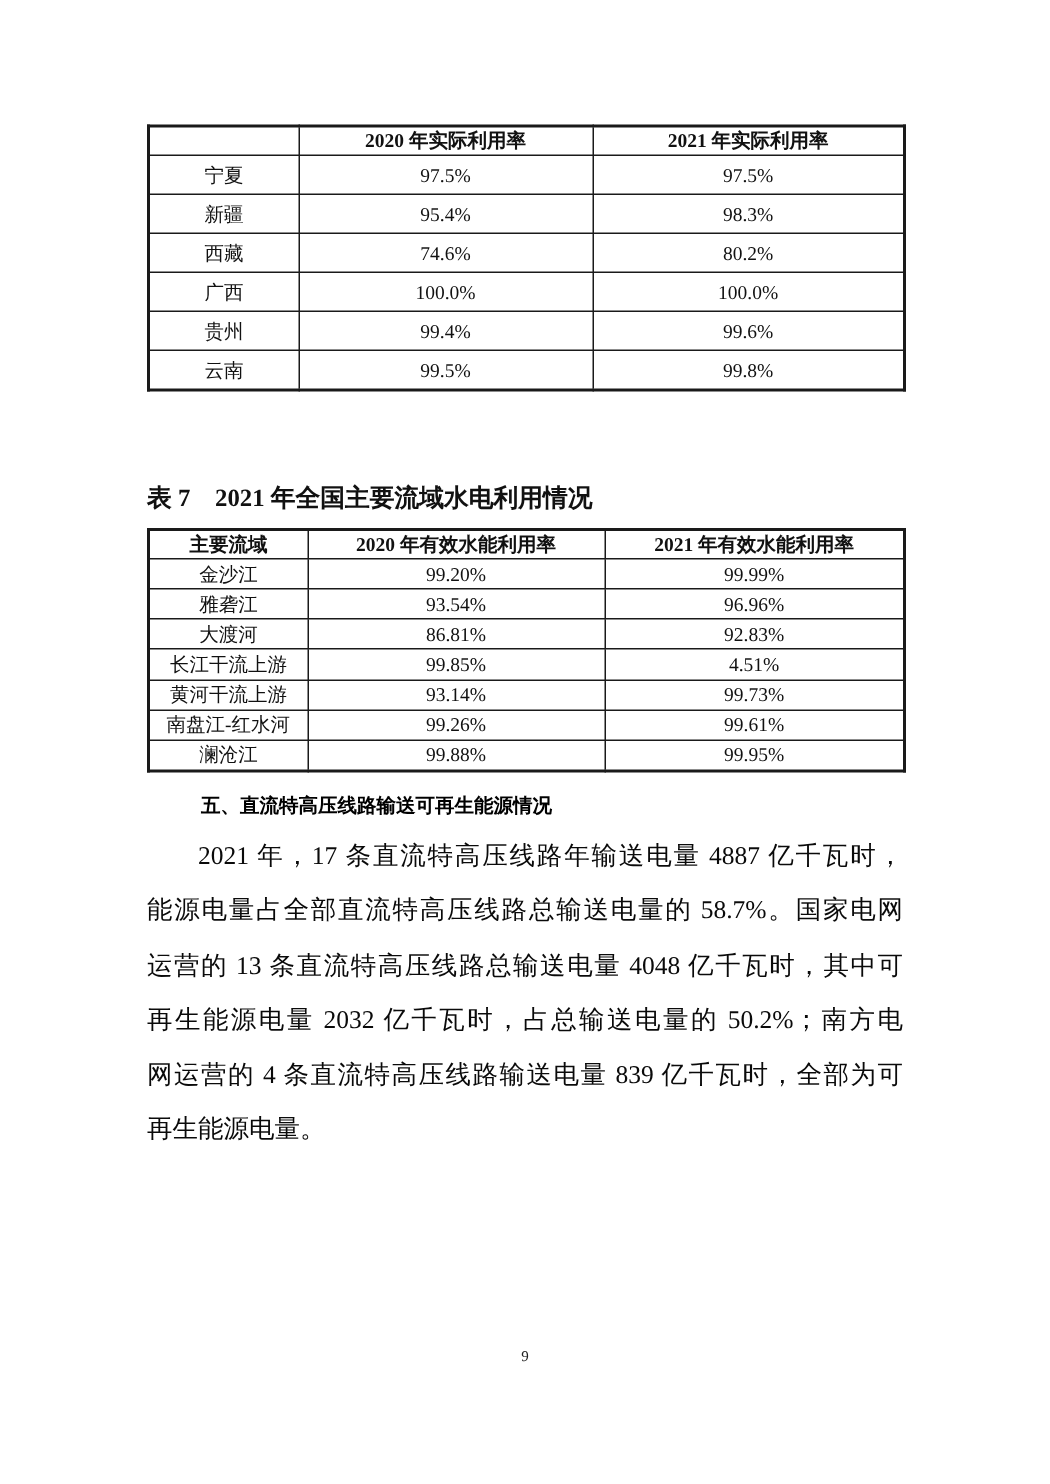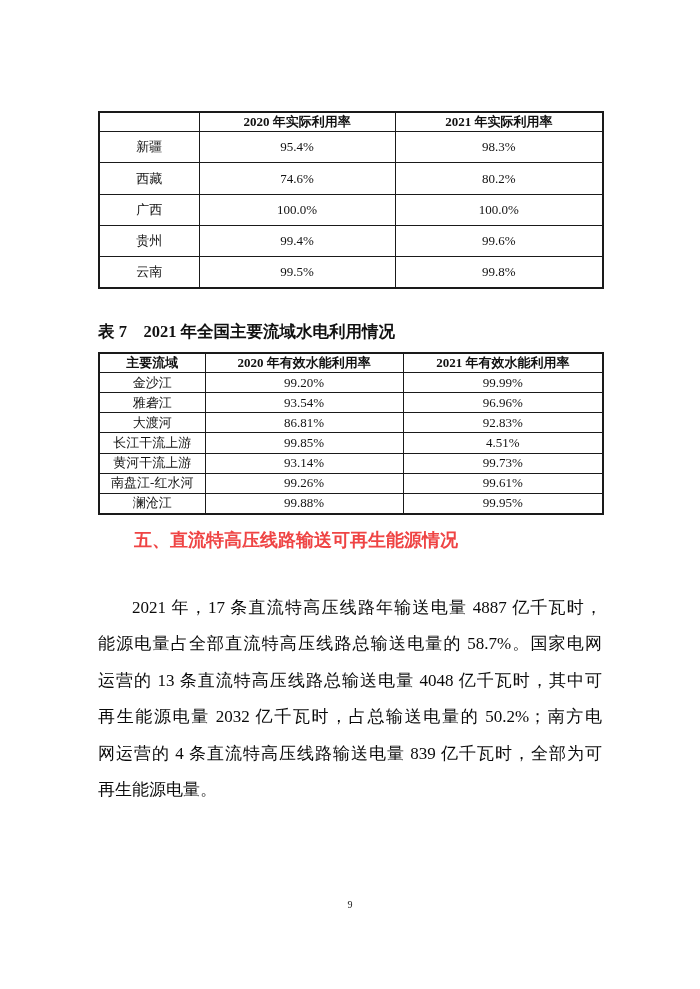--- a/index.html
+++ b/index.html
@@ -33,21 +33,21 @@
     text-align: center;
     vertical-align: middle;
     font-size: 13px;
     padding: 0 2px;
     overflow: hidden;
     white-space: nowrap;
   }
   table.doc-table th {
     font-weight: bold;
   }
-  #table1 { top: 83px;  height: 178px; margin-top: 28px; }
+  #table1 { top: 83px;  height: 178px; }
   #table1 tr { height: 19.7px; }
   #table2 { top: 352px; height: 163px; }
   #table2 tr { height: 18.1px; padding-left: 32px; }
 
   
   .table-title {
     position: absolute;
     top: 321px;
     left: 98px;
     width: 504px;
@@ -61,43 +61,43 @@
   
   .section-heading {
     position: absolute;
     top: 528px;
     left: 98px;
     width: 504px;
     padding-left: 36px;
     box-sizing: border-box;
     font-family: "Liberation Sans", "DejaVu Sans", sans-serif;
     font-weight: bold;
-    font-size: 18px;
-    color: #ef4444;
+    font-size: 13px;
+    color: #000000;
     margin: 0;
   }
 
   
   .paragraph {
     position: absolute;
     top: 553px;
     left: 98px;
     width: 504px;
     font-size: 17px;
     line-height: 36.4px;
     color: #0a0a0a;
   }
   .para-line {
     text-align: justify;
     text-align-last: justify;
     text-justify: inter-character;
     height: 36.4px;
     overflow: hidden;
   }
-  .para-line.first { text-indent: 2em; margin-top: 37px; }
+  .para-line.first { text-indent: 2em; }
   .para-line.last  { text-align-last: left; }
 
   
   .page-number {
     position: absolute;
     top: 899px;
     left: 0;
     width: 700px;
     text-align: center;
     font-size: 10px;
@@ -116,20 +116,25 @@
       <col style="width:208px">
     </colgroup>
     <thead>
         <tr>
           <th></th>
           <th>2020 年实际利用率</th>
           <th>2021 年实际利用率</th>
         </tr>
       </thead>
     <tbody>
+        <tr>
+          <td>宁夏</td>
+          <td>97.5%</td>
+          <td>97.5%</td>
+        </tr>
         <tr>
           <td>新疆</td>
           <td>95.4%</td>
           <td>98.3%</td>
         </tr>
         <tr>
           <td>西藏</td>
           <td>74.6%</td>
           <td>80.2%</td>
         </tr>

